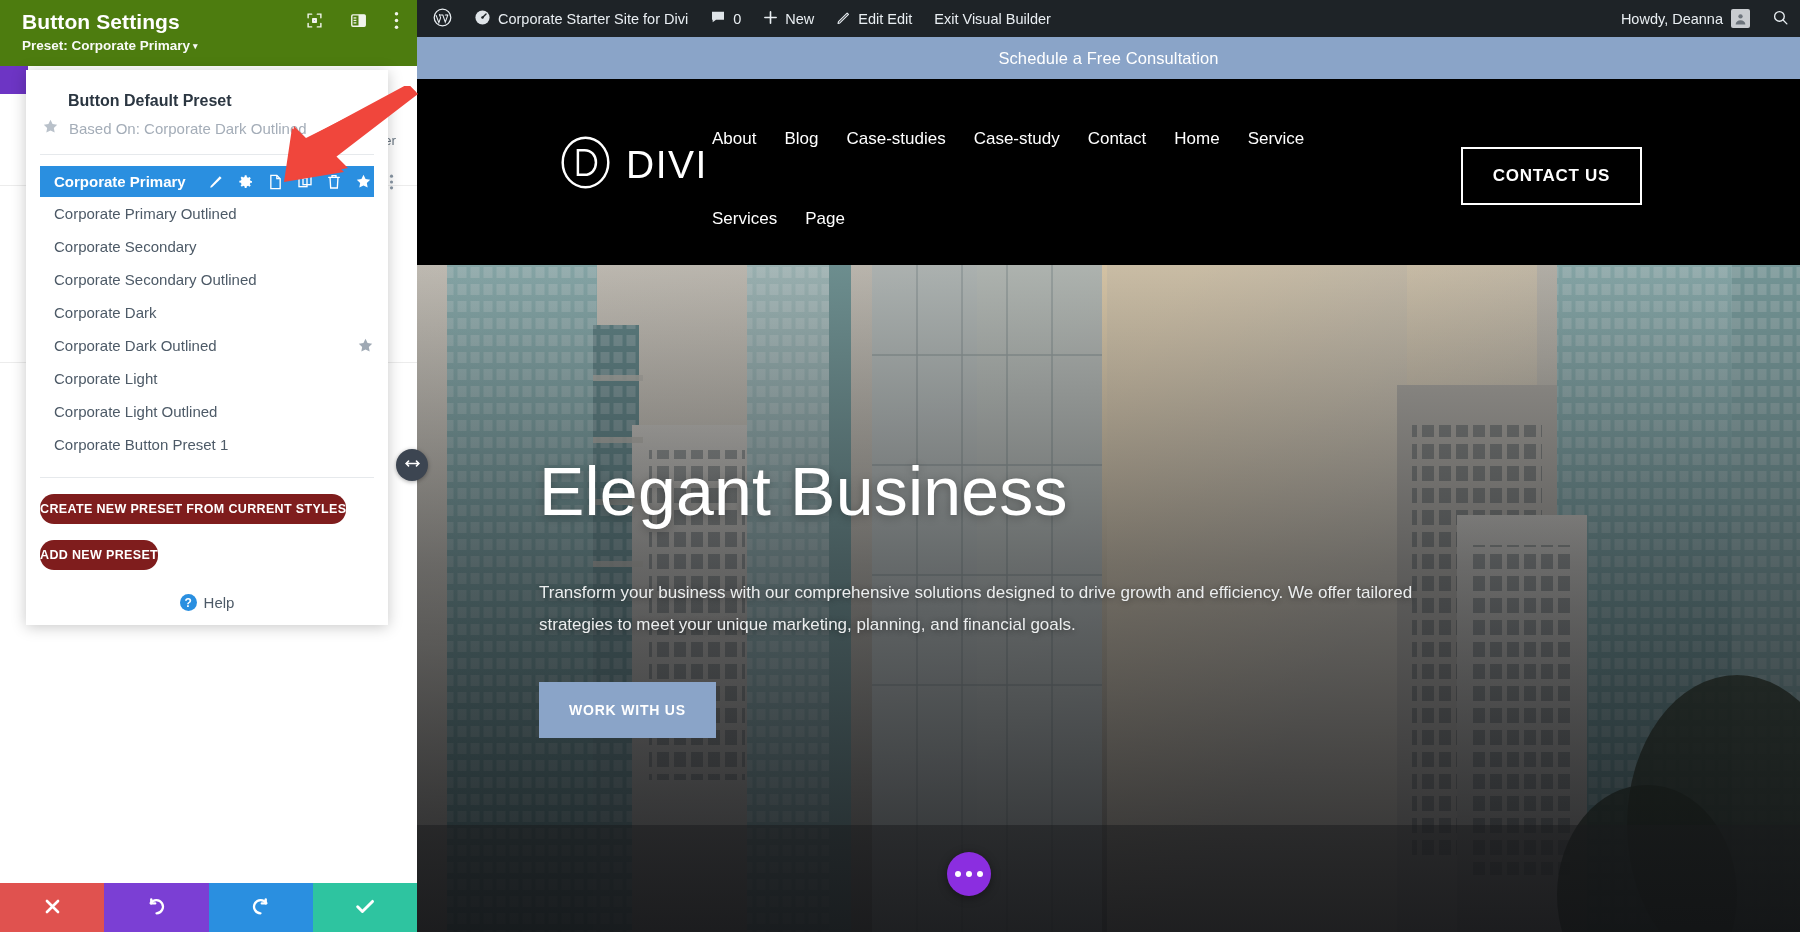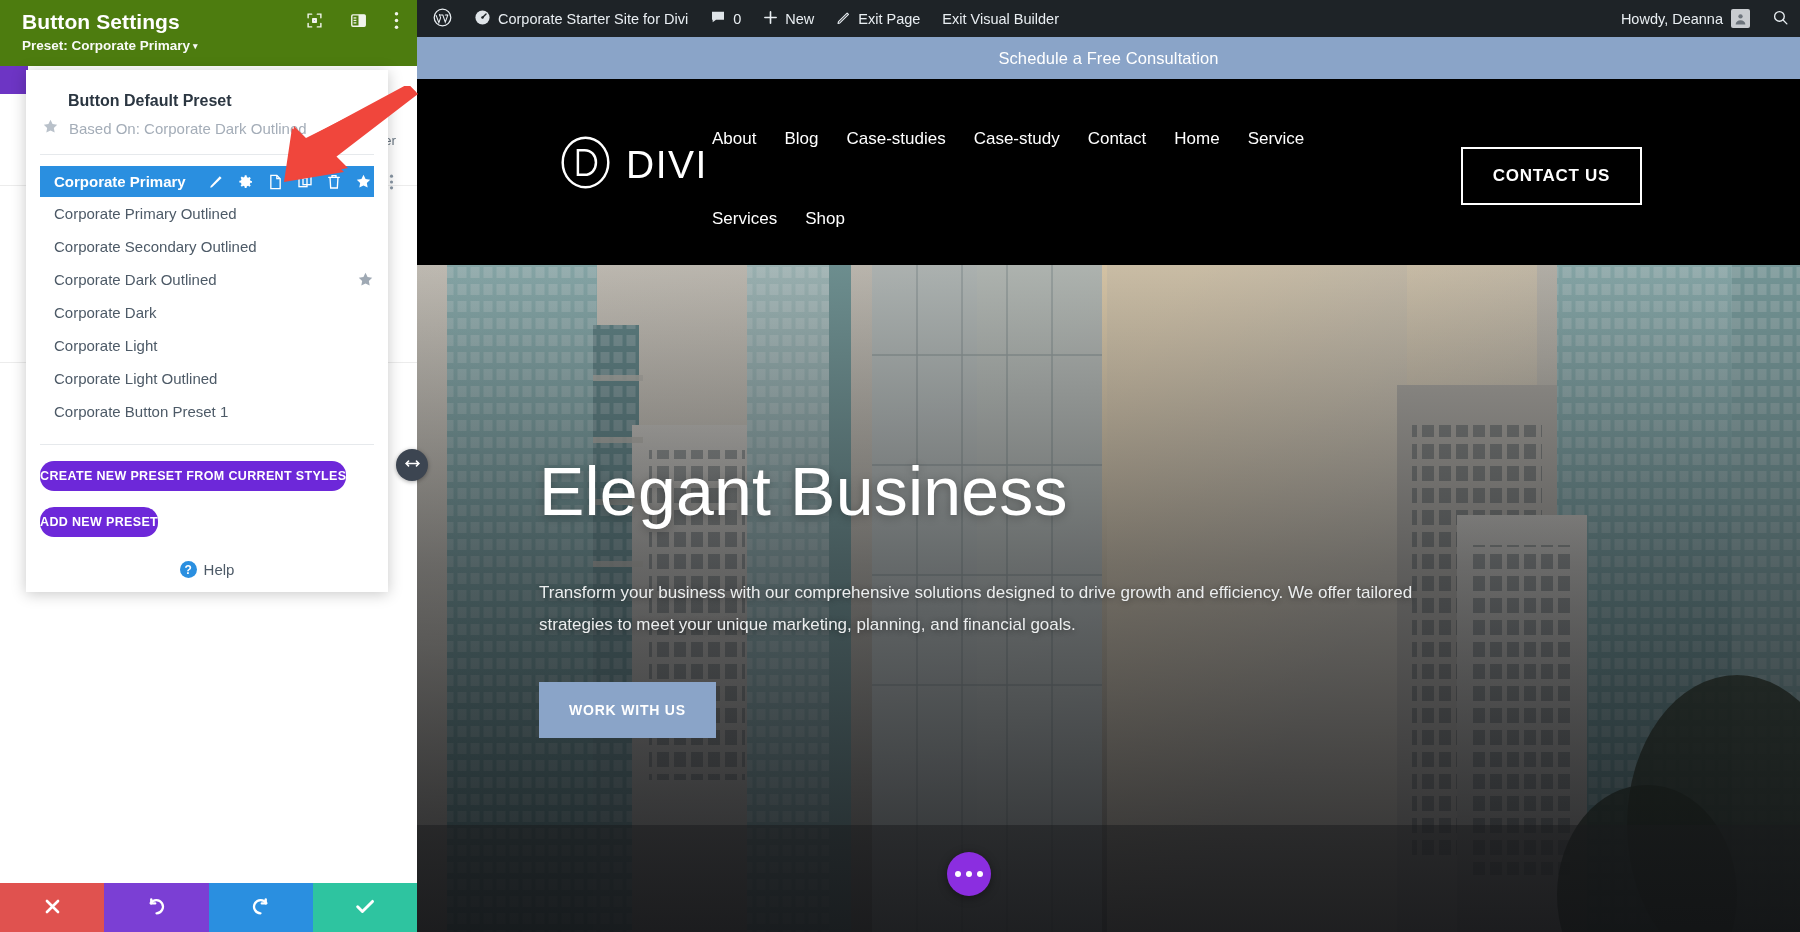--- a/index.html
+++ b/index.html
@@ -101,21 +101,21 @@
   .fav-star { margin-left:auto; line-height:0; }
   .dots-right {
     position:absolute; right:-20px; top:50%; transform: translateY(-50%);
     color:#7f8c99; line-height:0;
   }
 
   .list-sep { height:1px; background:#e6e9ec; margin: 16px 14px 8px 14px; }
 
   .wide-btn {
     display:block; margin: 16px 14px 0 14px;
-    background:#6d28d9; color:#fff;
+    background:#7f1d1d; color:#fff;
     border:none; border-radius:14px;
     height: 30px;
     font-family:"Liberation Sans", sans-serif;
     font-size: 12.5px; font-weight: 700; letter-spacing:.35px;
     cursor:pointer; text-align:center;
     text-transform: uppercase;
   }
   .help-row {
     display:flex; align-items:center; justify-content:center;
     gap: 7px; margin-top: 24px;
@@ -306,21 +306,21 @@
             </svg>
         </span>
         <span>New</span>
       </div>
       <div class="ab-group">
         <span>
           <svg width="15" height="15" viewBox="0 0 24 24">
               <path d="M4 18.5l-.7 2.9 2.9-.7L20 7.1l-2.2-2.2z" fill="none" stroke="#e9eef2" stroke-width="1.8" stroke-linejoin="round"></path>
             </svg>
         </span>
-        <span>Exit Page</span>
+        <span>Edit Edit</span>
       </div>
       <div class="ab-group">
         <span>Exit Visual Builder</span>
       </div>
       <div class="ab-right">
         <div class="ab-group">
           <span>Howdy, Deanna</span>
           <span class="ab-avatar">
             <svg width="13" height="13" viewBox="0 0 24 24">
                 <circle cx="12" cy="8" r="4" fill="#6d747c"></circle>
@@ -356,21 +356,21 @@
 
       <nav class="nav">
         <a href="#">About</a>
         <a href="#">Blog</a>
         <a href="#">Case-studies</a>
         <a href="#">Case-study</a>
         <a href="#">Contact</a>
         <a href="#">Home</a>
         <a href="#">Service</a>
         <a href="#">Services</a>
-        <a href="#">Shop</a>
+        <a href="#">Page</a>
       </nav>
 
       <button class="contact-btn">CONTACT US</button>
     </div>
 
     <div class="hero">
       <div class="hero-photo">
         <svg width="1383" height="667" viewBox="0 0 1383 667" preserveAspectRatio="none">
           <defs>
             <linearGradient id="sky" x1="0" y1="0" x2="0.55" y2="1">
@@ -577,32 +577,35 @@
                 <circle cx="3" cy="10" r="1.9" fill="#7f8c99"></circle>
                 <circle cx="3" cy="17" r="1.9" fill="#7f8c99"></circle>
               </svg>
           </span>
         </div>
 
         <div class="preset-item">
           <span class="label">Corporate Primary Outlined</span>
         </div>
         <div class="preset-item">
+          <span class="label">Corporate Secondary</span>
+        </div>
+        <div class="preset-item">
           <span class="label">Corporate Secondary Outlined</span>
+        </div>
+        <div class="preset-item">
+          <span class="label">Corporate Dark</span>
         </div>
         <div class="preset-item">
           <span class="label">Corporate Dark Outlined</span>
           <span class="fav-star">
             <svg width="17" height="17" viewBox="0 0 24 24">
                 <path d="M12 2.6l2.9 6 6.6.9-4.8 4.6 1.2 6.5L12 17.5 6.1 20.6l1.2-6.5L2.5 9.5l6.6-.9z" fill="#9fa9b4"></path>
               </svg>
           </span>
-        </div>
-        <div class="preset-item">
-          <span class="label">Corporate Dark</span>
         </div>
         <div class="preset-item">
           <span class="label">Corporate Light</span>
         </div>
         <div class="preset-item">
           <span class="label">Corporate Light Outlined</span>
         </div>
         <div class="preset-item">
           <span class="label">Corporate Button Preset 1</span>
         </div>

